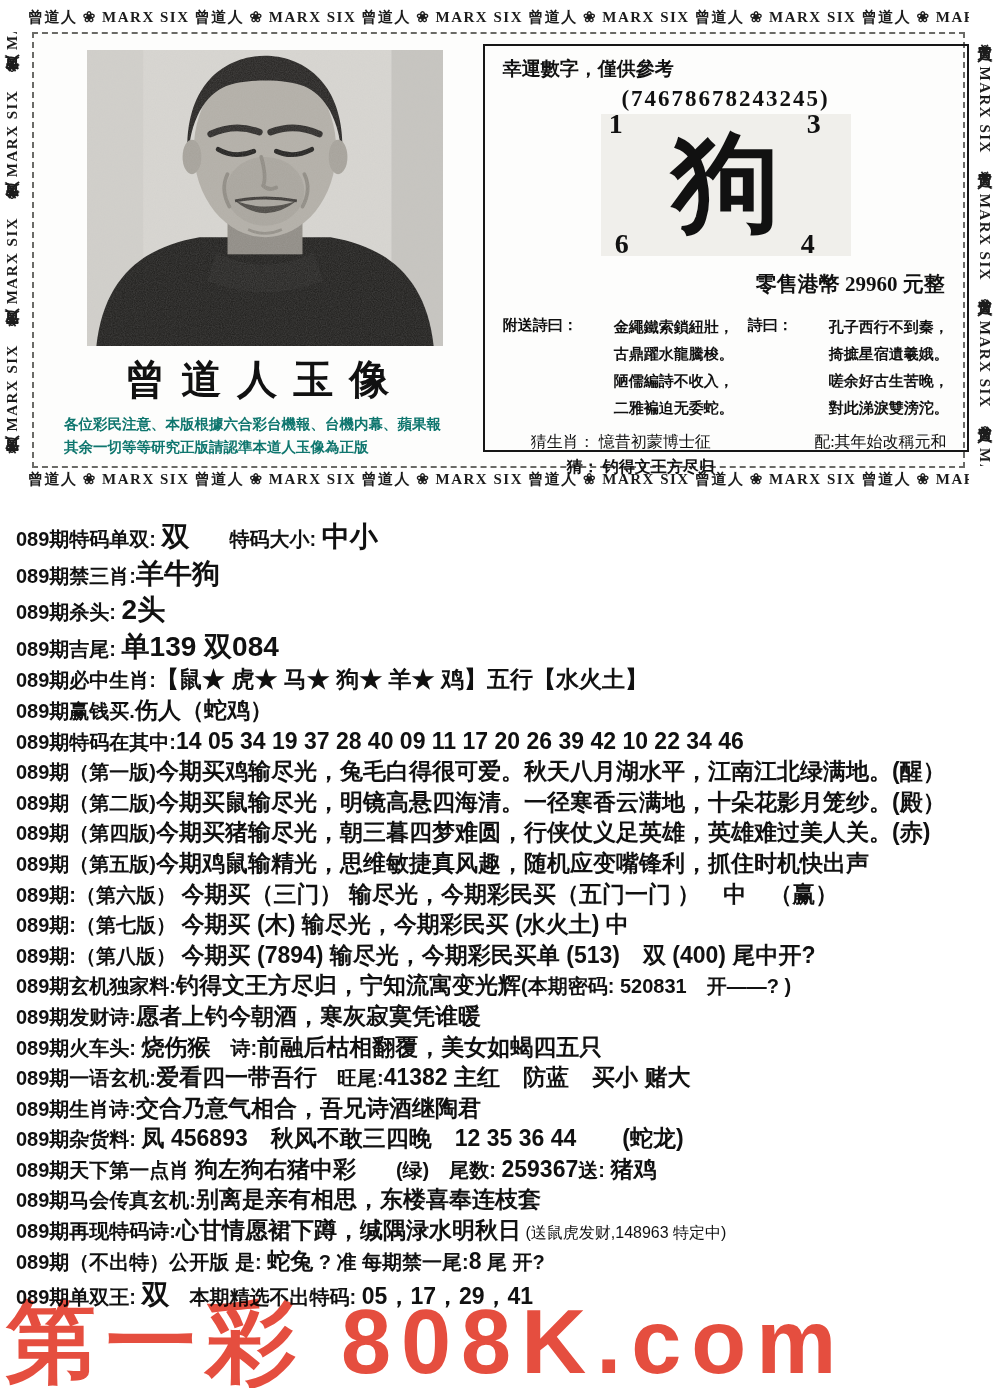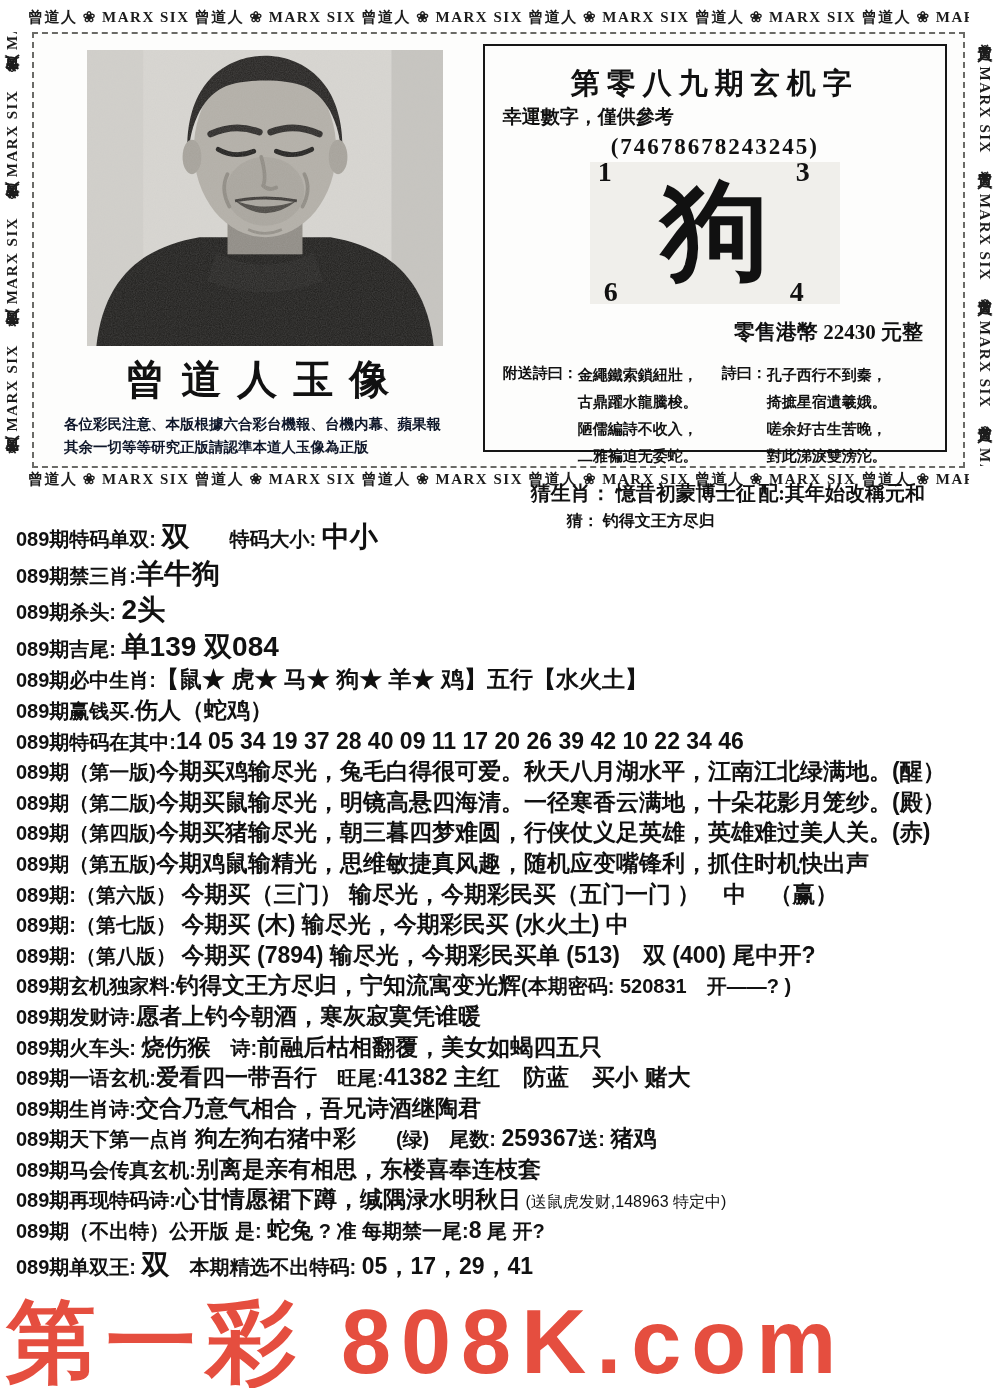--- a/index.html
+++ b/index.html
@@ -29,46 +29,46 @@
   }
   
   .photo-col{flex:0 0 47%;padding:16px 4px 2px 30px;display:flex;flex-direction:column;align-items:center;box-sizing:border-box;}
   .portrait{width:356px;height:296px;display:block;}
   .photo-caption{
     font-family:"Liberation Serif", serif;font-size:40px;font-weight:700;
     letter-spacing:16px;margin-top:6px;white-space:nowrap;
   }
   .photo-note{
     font-family:"Liberation Serif", serif;font-size:14.5px;font-weight:600;
-    line-height:1.6;margin-top:6px;align-self:flex-start;color:#0f172a;
+    line-height:1.6;margin-top:6px;align-self:flex-start;color:#0f766e;
   }
   
   .mystic-col{flex:1;padding:10px 16px 14px 12px;box-sizing:border-box;}
   .mystic-box{
     border:2px solid #161616;height:100%;box-sizing:border-box;
     padding:10px 18px 6px;font-family:"Liberation Serif", serif;position:relative;
   }
   .mystic-title{text-align:center;font-size:29px;font-weight:700;letter-spacing:7px;margin-top:8px;white-space:nowrap;}
   .mystic-sub{display:flex;justify-content:space-between;font-size:19px;font-weight:700;margin-top:12px;}
   .mystic-sub2{font-size:19px;font-weight:700;margin-top:0;}
   .mystic-code{text-align:center;font-size:23px;font-weight:700;letter-spacing:2px;margin-top:4px;}
   .zodiac-wrap{width:250px;height:142px;margin:2px auto 0;position:relative;background:#f0efeb;}
   .zodiac-char{font-size:108px;font-weight:700;text-align:center;line-height:140px;}
   .corner{position:absolute;font-size:28px;font-weight:600;font-family:"Liberation Serif", serif;}
   .corner-tl{left:8px;top:-6px;}
   .corner-tr{right:30px;top:-6px;}
   .corner-bl{left:14px;bottom:-4px;}
   .corner-br{right:36px;bottom:-4px;}
   .price{text-align:right;font-size:21px;font-weight:700;margin-top:14px;padding-right:4px;}
   .poems{display:flex;gap:14px;margin-top:16px;}
-  .poem{display:flex;flex:1;}
+  .poem{display:flex;flex:1;gap:36px;}
   .poem-label{font-size:15px;font-weight:700;white-space:nowrap;padding-top:2px;}
   .poem-lines{font-size:15px;font-weight:700;line-height:1.8;}
   .poem-line{display:block;white-space:nowrap;}
-  .mystic-footer1{display:flex;justify-content:space-between;margin-top:10px;font-size:20px;font-weight:700;padding:0 2px 0 28px;}
+  .mystic-footer1{display:flex;justify-content:space-between;margin-top:10px;font-size:16px;font-weight:400;padding:0 2px 0 28px;}
   .mystic-footer2{margin-top:4px;font-size:16px;font-weight:700;padding-left:64px;}
   
   .lines{position:absolute;top:520px;left:16px;width:978px;}
   .line{margin-bottom:3px;line-height:1.2;white-space:nowrap;}
   .seg-n{font-size:20px;font-weight:600;}
   .seg-m{font-size:23px;font-weight:700;}
   .seg-b{font-size:28px;font-weight:700;}
   .seg-s{font-size:16px;font-weight:500;}
   
   .watermark{
@@ -121,33 +121,32 @@
       </svg>
       <div class="photo-caption">曾道人玉像</div>
       <div class="photo-note">
         <span style="display:block;">各位彩民注意、本版根據六合彩台機報、台機内幕、蘋果報</span>
         <span style="display:block;">其余一切等等研究正版請認準本道人玉像為正版</span>
       </div>
     </div>
 
     <div class="mystic-col">
       <div class="mystic-box">
-        <div class="mystic-title">第零八九期玄机字</div>
         <div class="mystic-sub2">幸運數字，僅供參考</div>
         <div class="mystic-code">(74678678243245)</div>
 
         <div class="zodiac-wrap">
           <span class="corner corner-tl">1</span>
           <span class="corner corner-tr">3</span>
           <span class="corner corner-bl">6</span>
           <span class="corner corner-br">4</span>
           <div class="zodiac-char">狗</div>
         </div>
 
-        <div class="price">零售港幣 22430 元整</div>
+        <div class="price">零售港幣 29960 元整</div>
 
         <div class="poems">
           <div class="poem">
             <span class="poem-label">附送詩曰：</span>
             <span class="poem-lines">
               <span class="poem-line">金繩鐵索鎖紐壯，</span>
               <span class="poem-line">古鼎躍水龍騰梭。</span>
               <span class="poem-line">陋儒編詩不收入，</span>
               <span class="poem-line">二雅褊迫无委蛇。</span>
             </span>
@@ -187,20 +186,21 @@
     <div class="line"><span class="seg-n">089期（第四版)</span><span class="seg-m">今期买猪输尽光，朝三暮四梦难圆，行侠仗义足英雄，英雄难过美人关。(赤)</span></div>
     <div class="line"><span class="seg-n">089期（第五版)</span><span class="seg-m">今期鸡鼠输精光，思维敏捷真风趣，随机应变嘴锋利，抓住时机快出声</span></div>
     <div class="line"><span class="seg-n">089期:（第六版） </span><span class="seg-m">今期买（三门） 输尽光，今期彩民买（五门一门 ）　中　（赢）</span></div>
     <div class="line"><span class="seg-n">089期:（第七版） </span><span class="seg-m">今期买 (木) 输尽光，今期彩民买 (水火土) 中</span></div>
     <div class="line"><span class="seg-n">089期:（第八版） </span><span class="seg-m">今期买 (7894) 输尽光，今期彩民买单 (513)　双 (400) 尾中开?</span></div>
     <div class="line"><span class="seg-n">089期玄机独家料:</span><span class="seg-m">钓得文王方尽归，宁知流寓变光辉</span><span class="seg-n">(本期密码: 520831　开——? )</span></div>
     <div class="line"><span class="seg-n">089期发财诗:</span><span class="seg-m">愿者上钓今朝酒，寒灰寂寞凭谁暖</span></div>
     <div class="line"><span class="seg-n">089期火车头: </span><span class="seg-m">烧伤猴</span><span class="seg-n">　诗:</span><span class="seg-m">前融后枯相翻覆，美女如蝎四五只</span></div>
     <div class="line"><span class="seg-n">089期一语玄机:</span><span class="seg-m">爱看四一带吾行</span><span class="seg-n">　旺尾:</span><span class="seg-m">41382 主红　防蓝　买小 赌大</span></div>
     <div class="line"><span class="seg-n">089期生肖诗:</span><span class="seg-m">交合乃意气相合，吾兄诗酒继陶君</span></div>
+    <div class="line"><span class="seg-n">089期杂货料: </span><span class="seg-m">凤 456893　秋风不敢三四晚　12 35 36 44</span><span class="seg-m">　　(蛇龙)</span></div>
     <div class="line"><span class="seg-n">089期天下第一点肖 </span><span class="seg-m">狗左狗右猪中彩</span><span class="seg-n">　　(绿)　尾数: </span><span class="seg-m">259367</span><span class="seg-n">送: </span><span class="seg-m">猪鸡</span></div>
     <div class="line"><span class="seg-n">089期马会传真玄机:</span><span class="seg-m">别离是亲有相思，东楼喜奉连枝套</span></div>
     <div class="line"><span class="seg-n">089期再现特码诗:</span><span class="seg-m">心甘情愿裙下蹲，缄隅渌水明秋日</span><span class="seg-s"> (送鼠虎发财,148963 特定中)</span></div>
     <div class="line"><span class="seg-n">089期（不出特）公开版 是: </span><span class="seg-m">蛇兔</span><span class="seg-n"> ? 准 每期禁一尾:</span><span class="seg-m">8</span><span class="seg-n"> 尾 开?</span></div>
     <div class="line"><span class="seg-n">089期单双王: </span><span class="seg-b">双</span><span class="seg-n">　本期精选不出特码: </span><span class="seg-m">05，17，29，41</span></div>
   </div>
 
 <div class="watermark" style="color: rgb(226, 53, 36);">第一彩 808K.com</div>
 
 </body></html>

